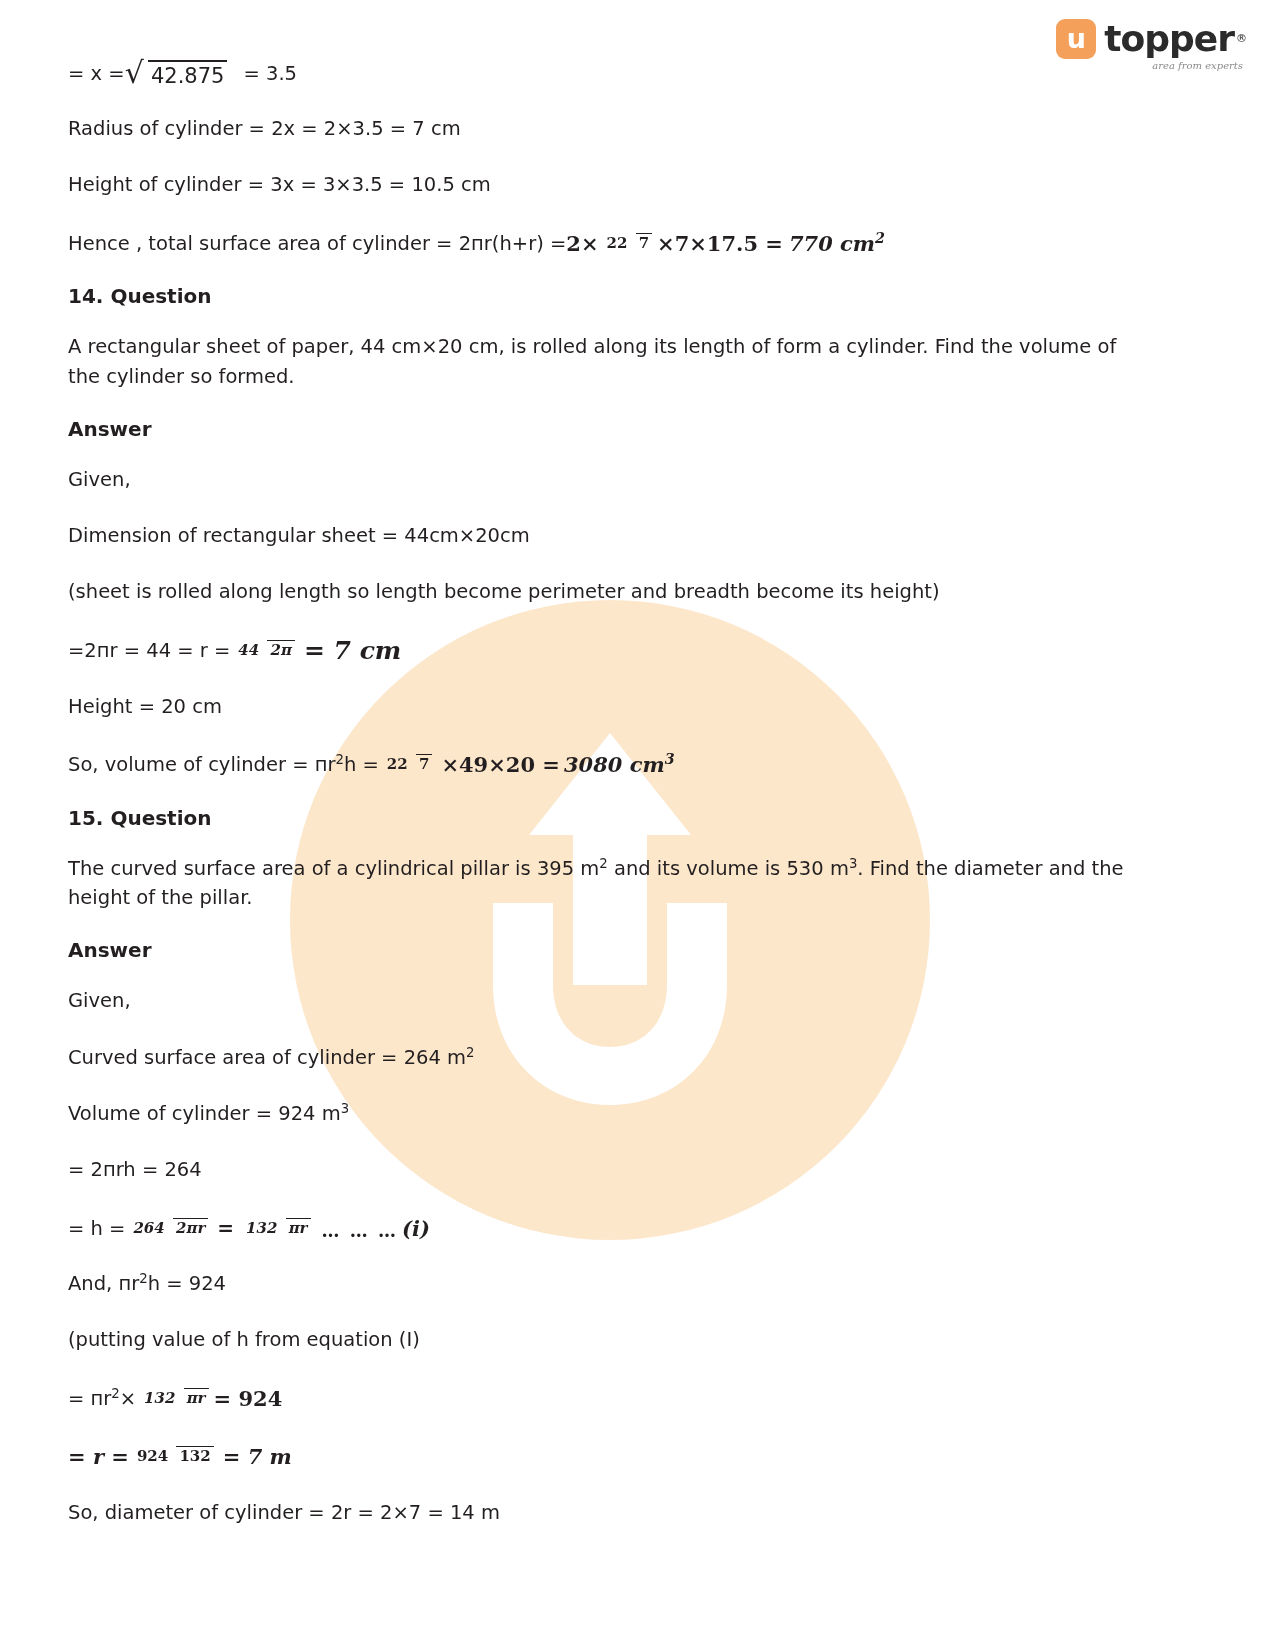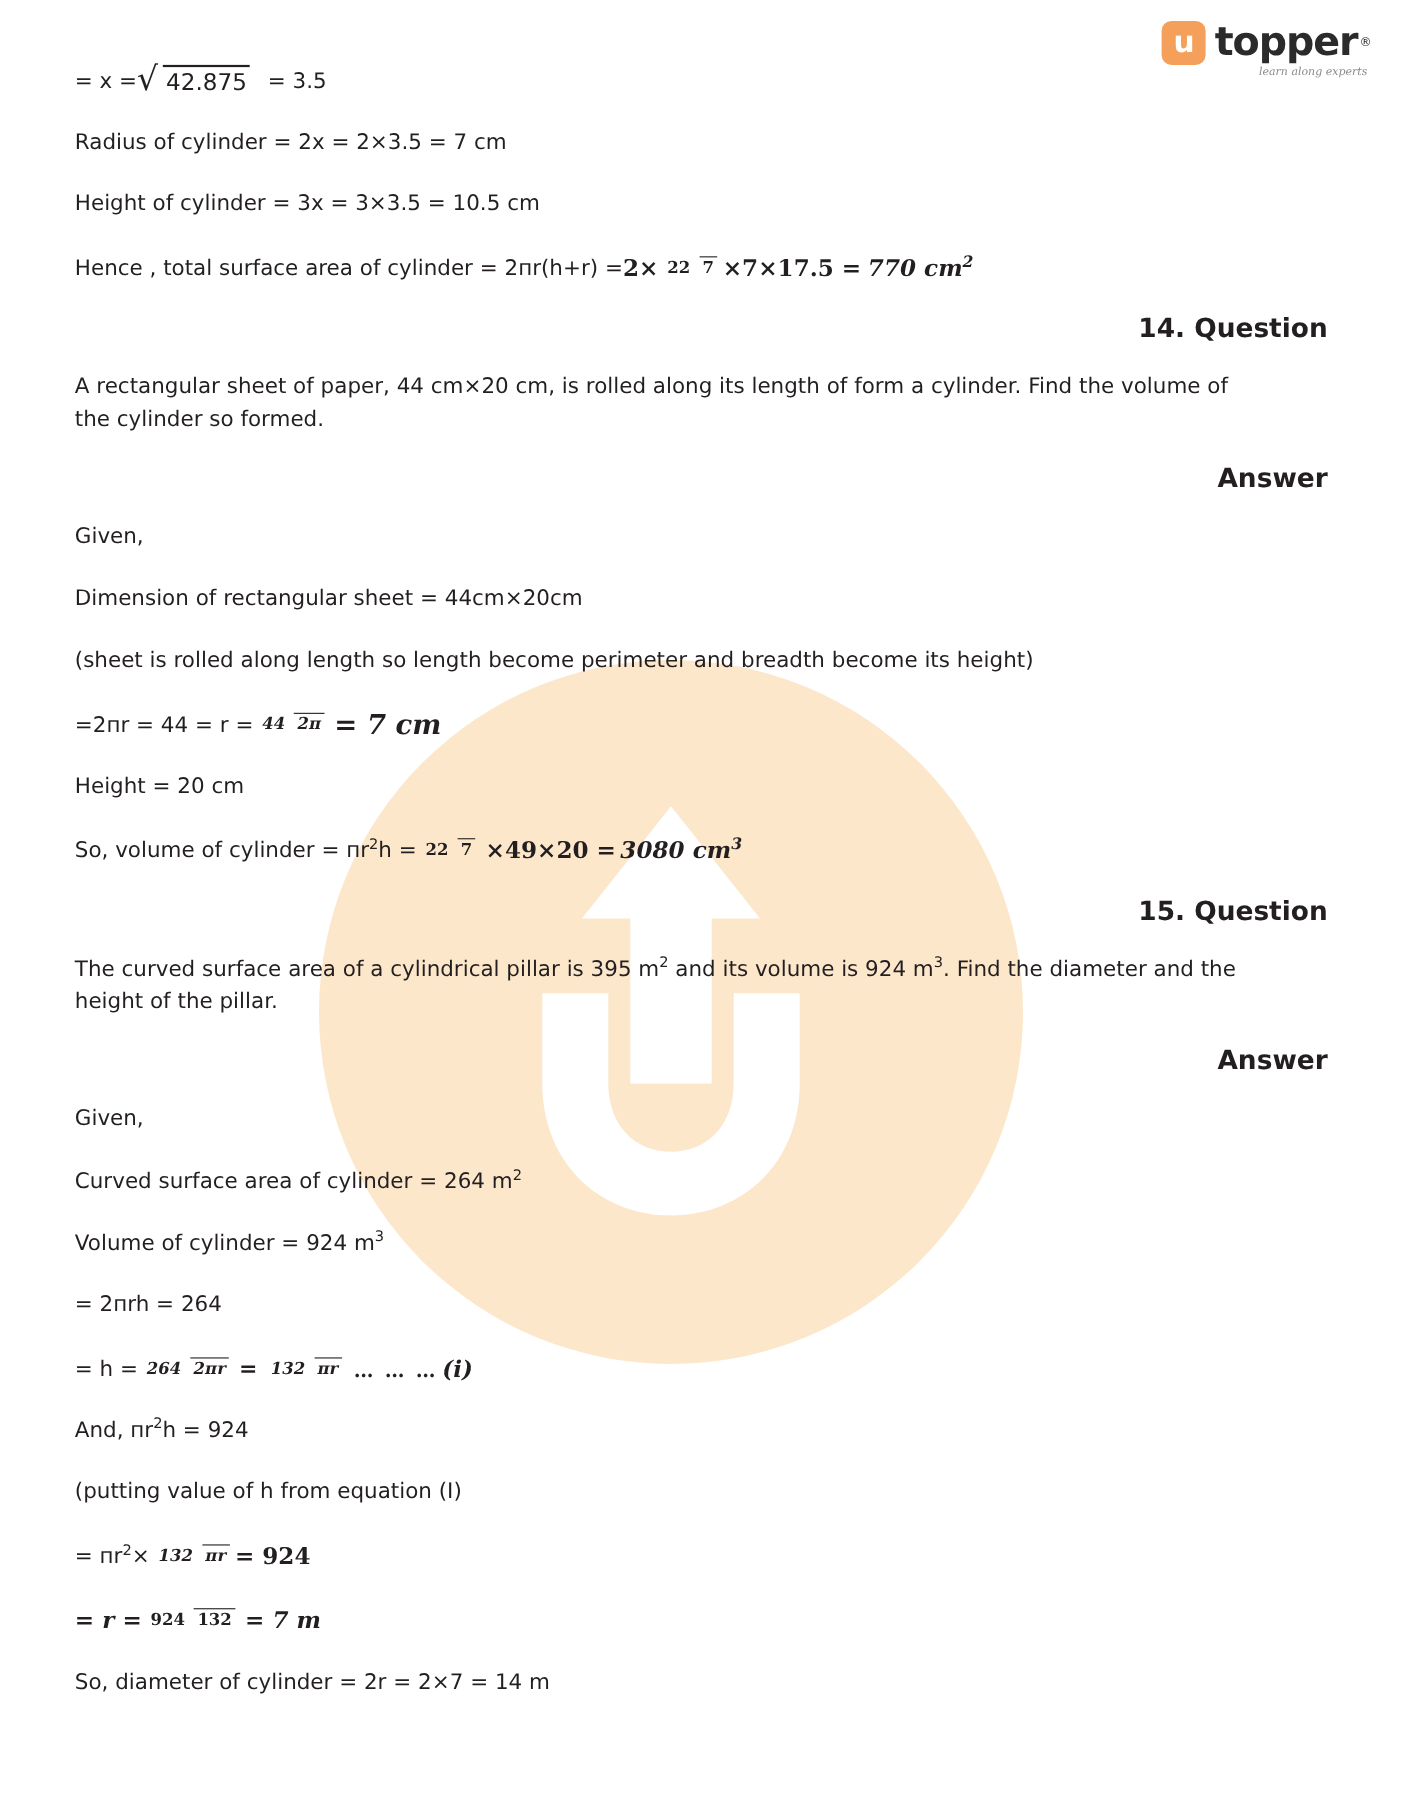--- a/index.html
+++ b/index.html
@@ -97,25 +97,24 @@
     z-index: 3;
     padding: 56px 68px 0 68px;
   }
   .line {
     font-size: 19.5px;
     line-height: 1.55;
     margin: 0 0 26px 0;
     color: #231f20;
   }
   .heading {
-    font-size: 24px;
+    font-size: 20px;
     font-weight: bold;
     margin: 0 0 24px 0;
     color: #231f20;
-    text-align: right;
   }
   .para {
     font-size: 19.5px;
     line-height: 1.5;
     margin: 0 0 26px 0;
     max-width: 1070px;
   }
   sup { font-size: 0.68em; vertical-align: super; line-height: 0; }
 
   
@@ -178,21 +177,21 @@
     <svg width="470" height="470" viewBox="0 0 470 470" aria-hidden="true">
       <path d="M118 218 L118 300 C118 372 170 420 235 420 C300 420 352 372 352 300 L352 218 L292 218 L292 300 C292 338 268 362 235 362 C202 362 178 338 178 300 L178 218 Z" fill="#ffffff"></path>
       <path d="M235 48 L316 150 L272 150 L272 300 L198 300 L198 150 L154 150 Z" fill="#ffffff"></path>
     </svg>
   </div>
 
   <div class="logo">
     <span class="logo-mark">u</span>
     <span class="logo-text">topper</span>
     <span class="logo-reg">®</span>
-    <span class="logo-tag">learn along experts</span>
+    <span class="logo-tag">area from experts</span>
   </div>
 
   <div class="content">
 
     <div class="mathline">
       <span>= x =</span>
       <span class="sqrt">
         <span class="radical">√</span>
         <span class="radicand">42.875</span>
       </span>
@@ -235,21 +234,21 @@
       <span><span>So, volume of cylinder = пr</span><sup>2</sup><span>h = </span></span>
       <span class="frac">
         <span class="num">22</span>
         <span class="den">7</span>
       </span>
       <span class="serif-b" style="font-size:21px;margin-left:4px">×49×20 = </span>
       <span class="serif-b mi" style="font-size:21px;margin-left:4px"><span>3080 cm</span><sup>3</sup></span>
     </div>
 
     <div class="heading">15. Question</div>
-    <div class="para"><span>The curved surface area of a cylindrical pillar is 395 m</span><sup>2</sup><span> and its volume is 924 m</span><sup>3</sup><span>. Find the diameter and the height of the pillar.</span></div>
+    <div class="para"><span>The curved surface area of a cylindrical pillar is 395 m</span><sup>2</sup><span> and its volume is 530 m</span><sup>3</sup><span>. Find the diameter and the height of the pillar.</span></div>
     <div class="heading">Answer</div>
     <div class="line">Given,</div>
     <div class="line"><span>Curved surface area of cylinder = 264 m</span><sup>2</sup></div>
     <div class="line"><span>Volume of cylinder = 924 m</span><sup>3</sup></div>
     <div class="line">= 2пrh = 264</div>
 
     <div class="mathline">
       <span>= h = </span>
       <span class="frac italic">
         <span class="num">264</span>

